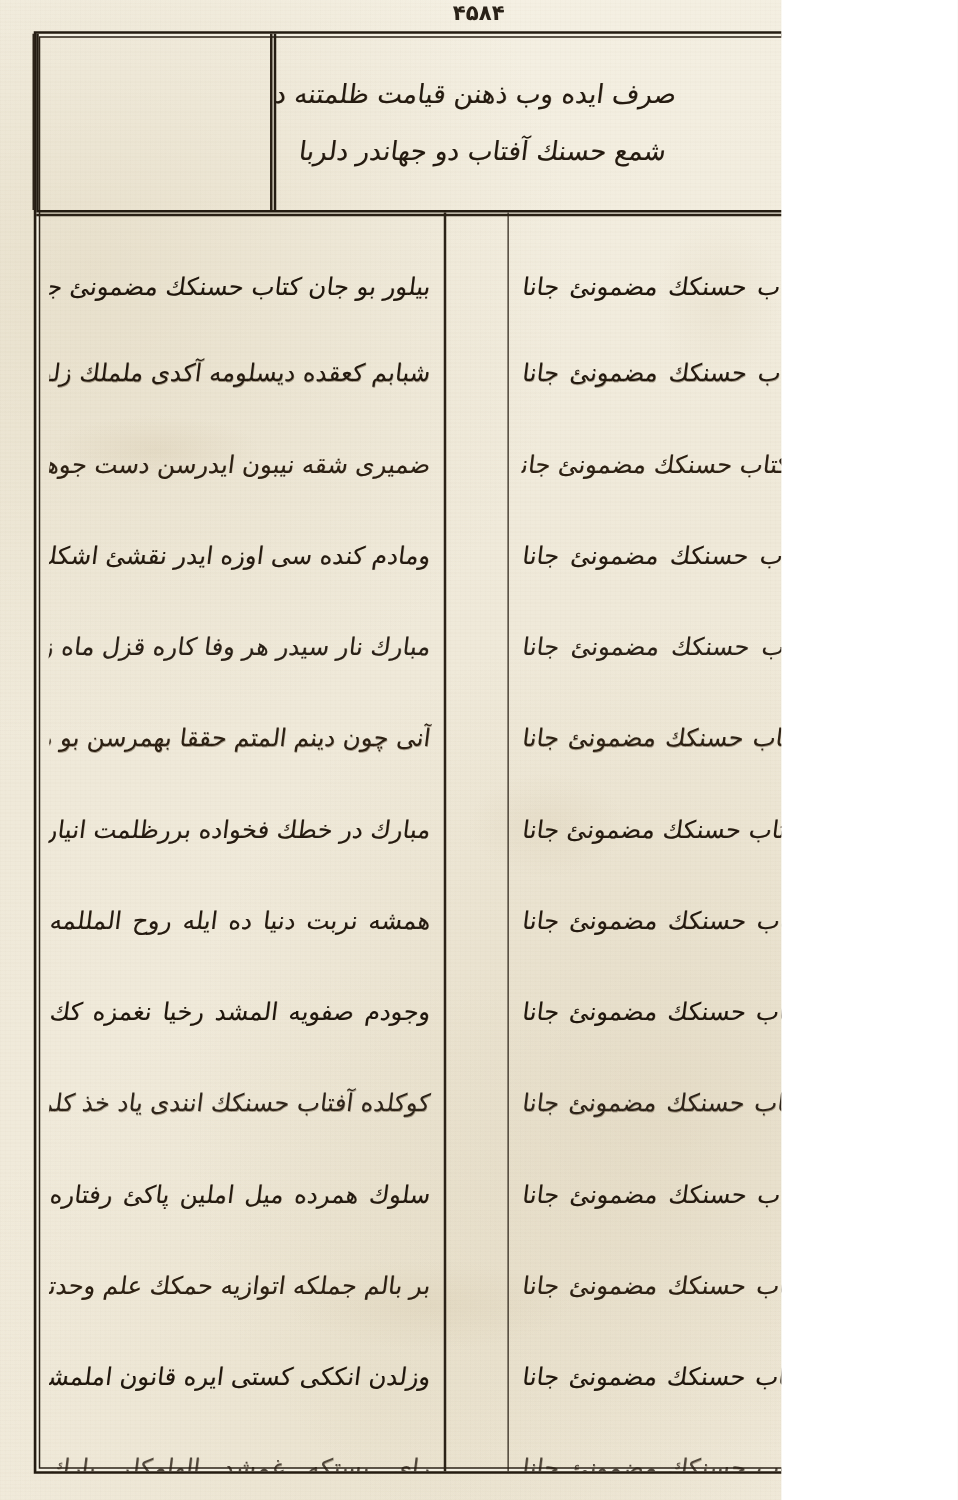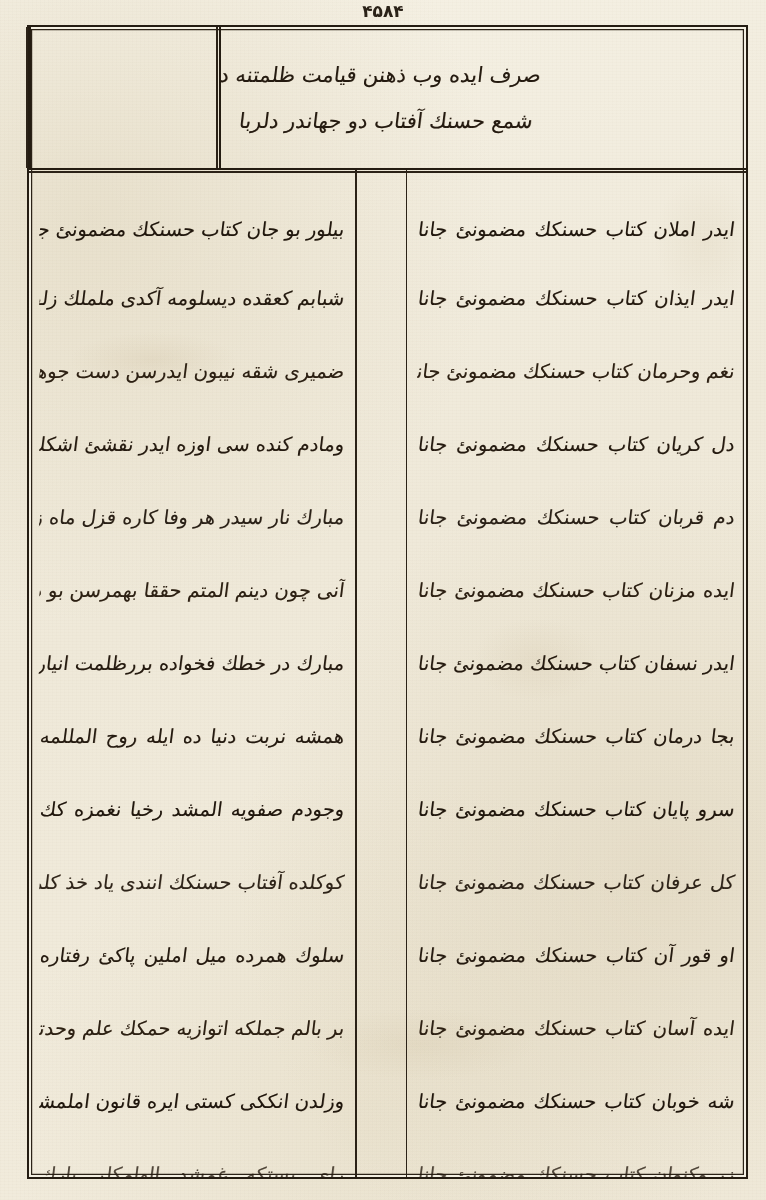--- a/index.html
+++ b/index.html
@@ -7,21 +7,21 @@
     padding: 0;
     background: #ffffff;
   }
   body {
     font-family: "DejaVu Sans", sans-serif;
   }
 
   
   #page {
     position: relative;
-    width: 766px;
+    width: 625px;
     height: 1200px;
     overflow: hidden;
     background: #f3efe2;
     background-image:
       radial-gradient(circle at 12% 18%, rgba(205,190,155,0.30) 0%, rgba(205,190,155,0) 34%),
       radial-gradient(circle at 86% 74%, rgba(198,182,146,0.28) 0%, rgba(198,182,146,0) 38%),
       radial-gradient(circle at 48% 94%, rgba(212,200,168,0.25) 0%, rgba(212,200,168,0) 30%),
       linear-gradient(160deg, #f6f2e6 0%, #efe9d9 45%, #f2ecdd 100%);
   }
 

